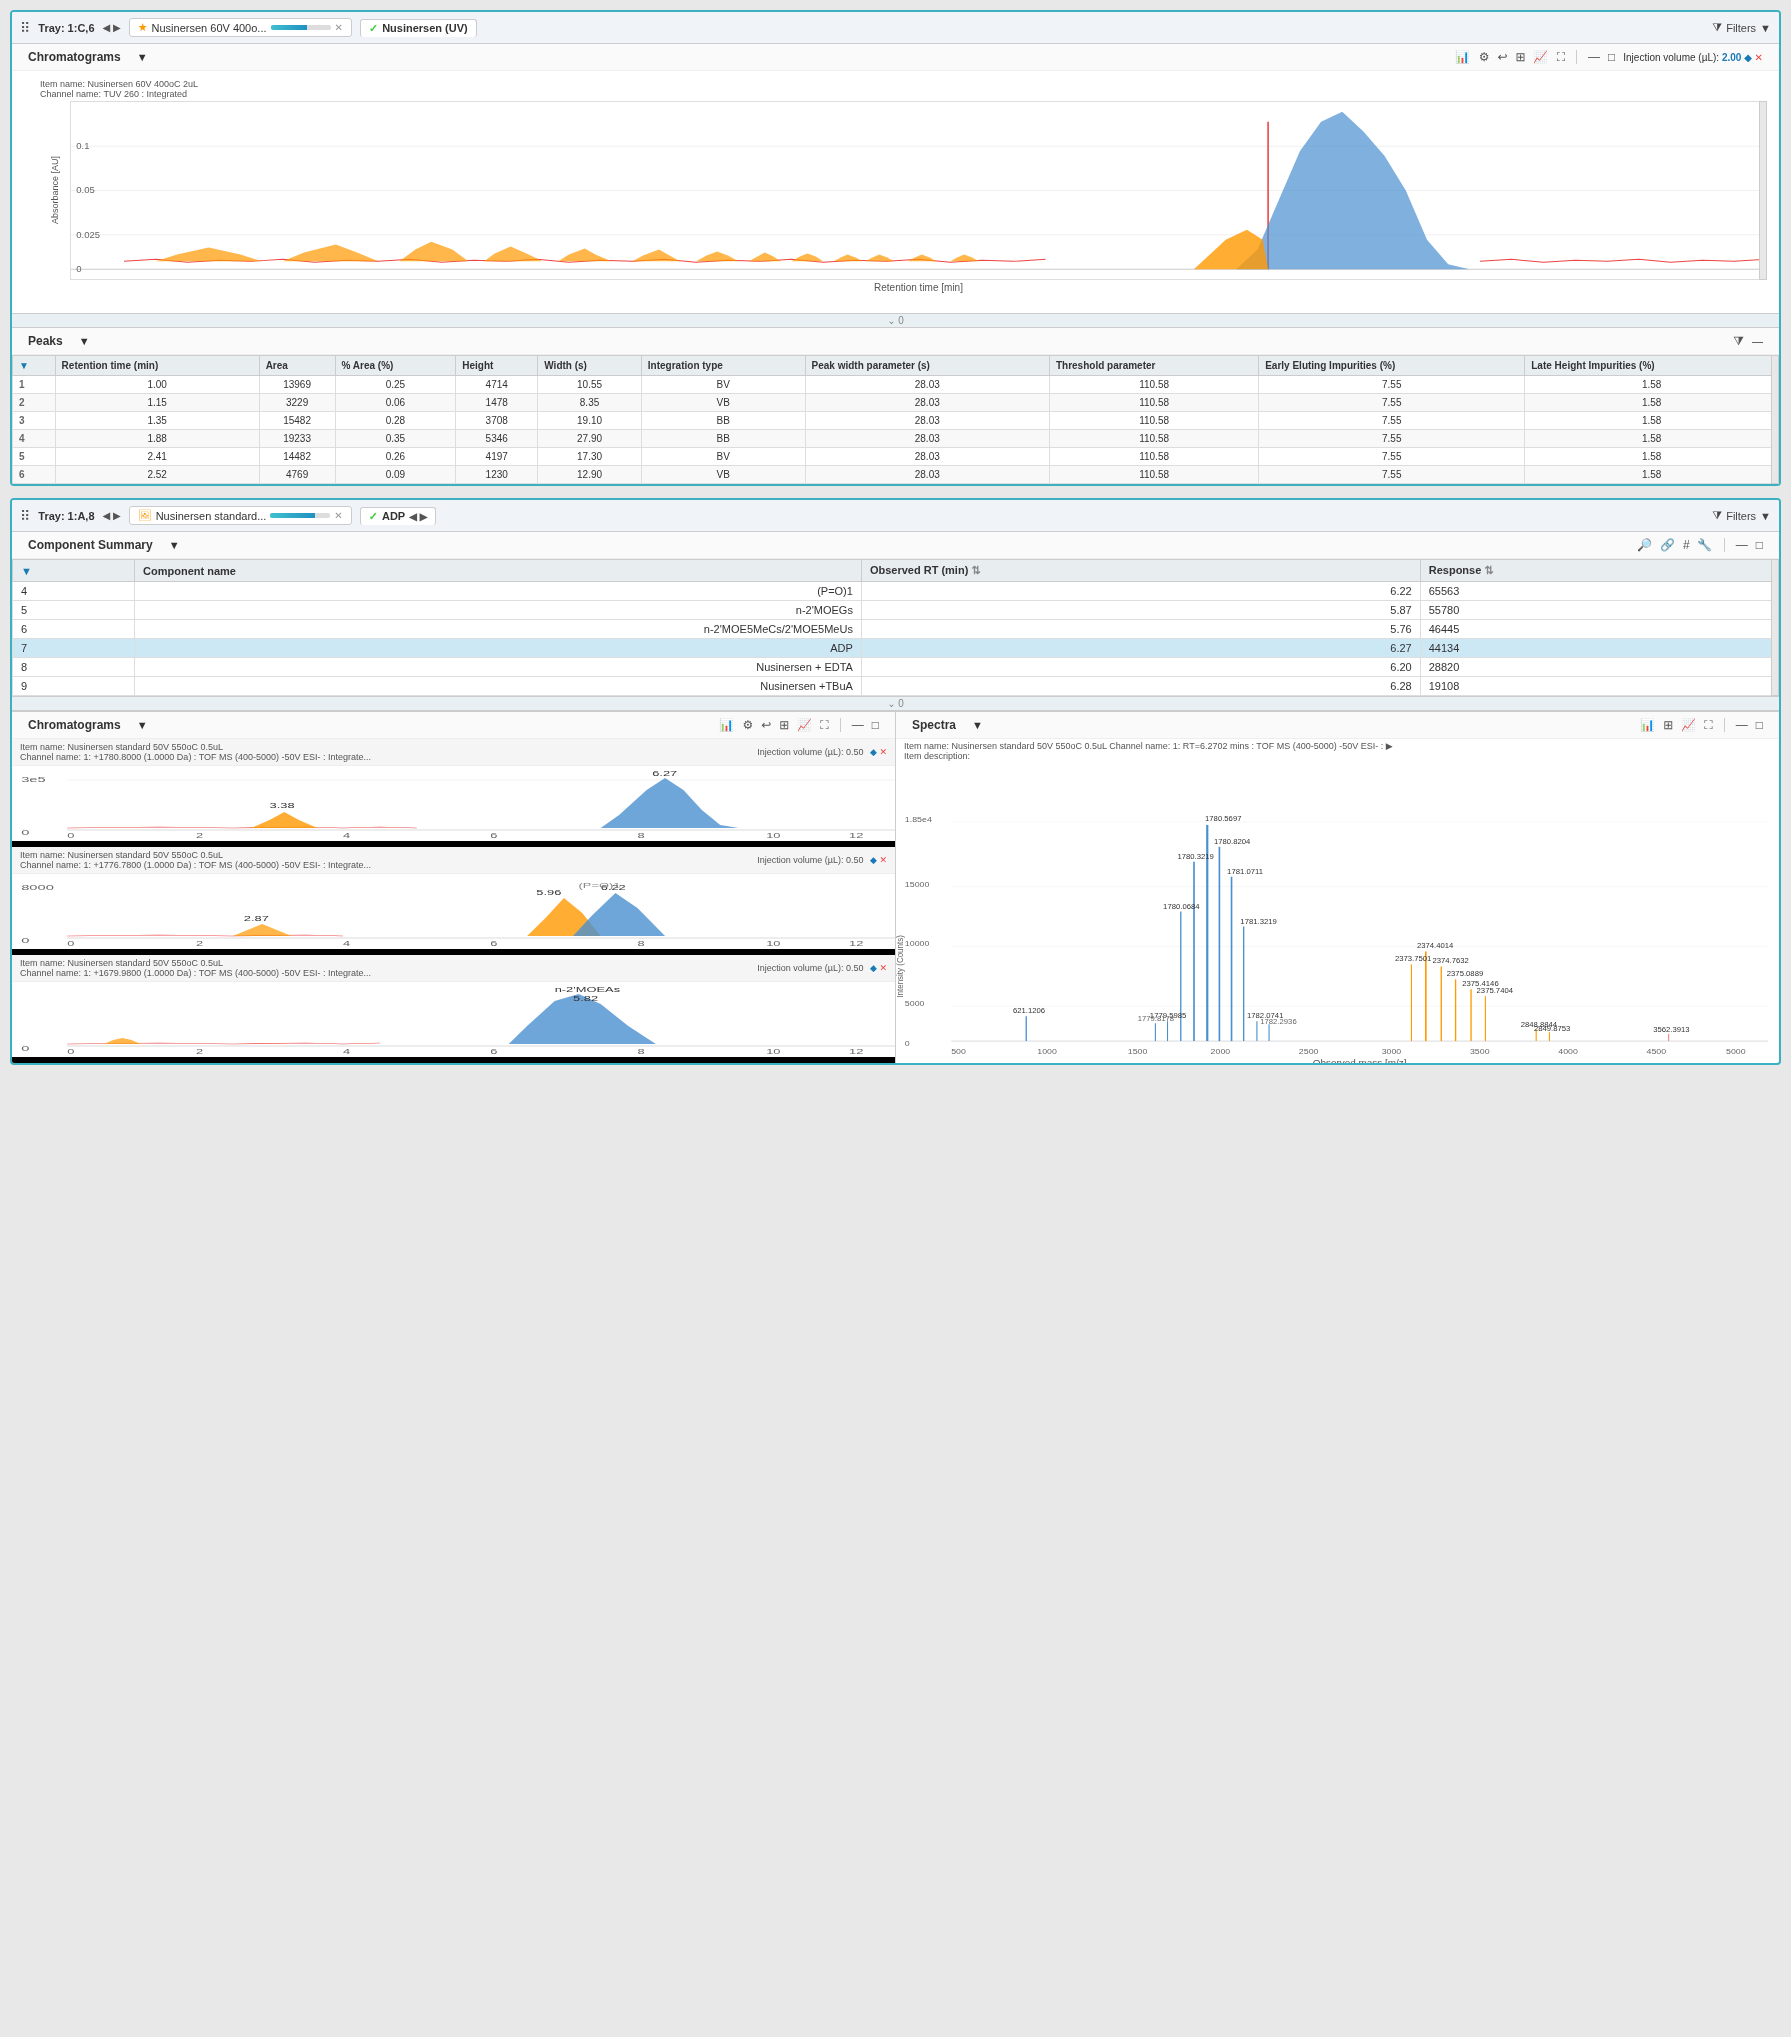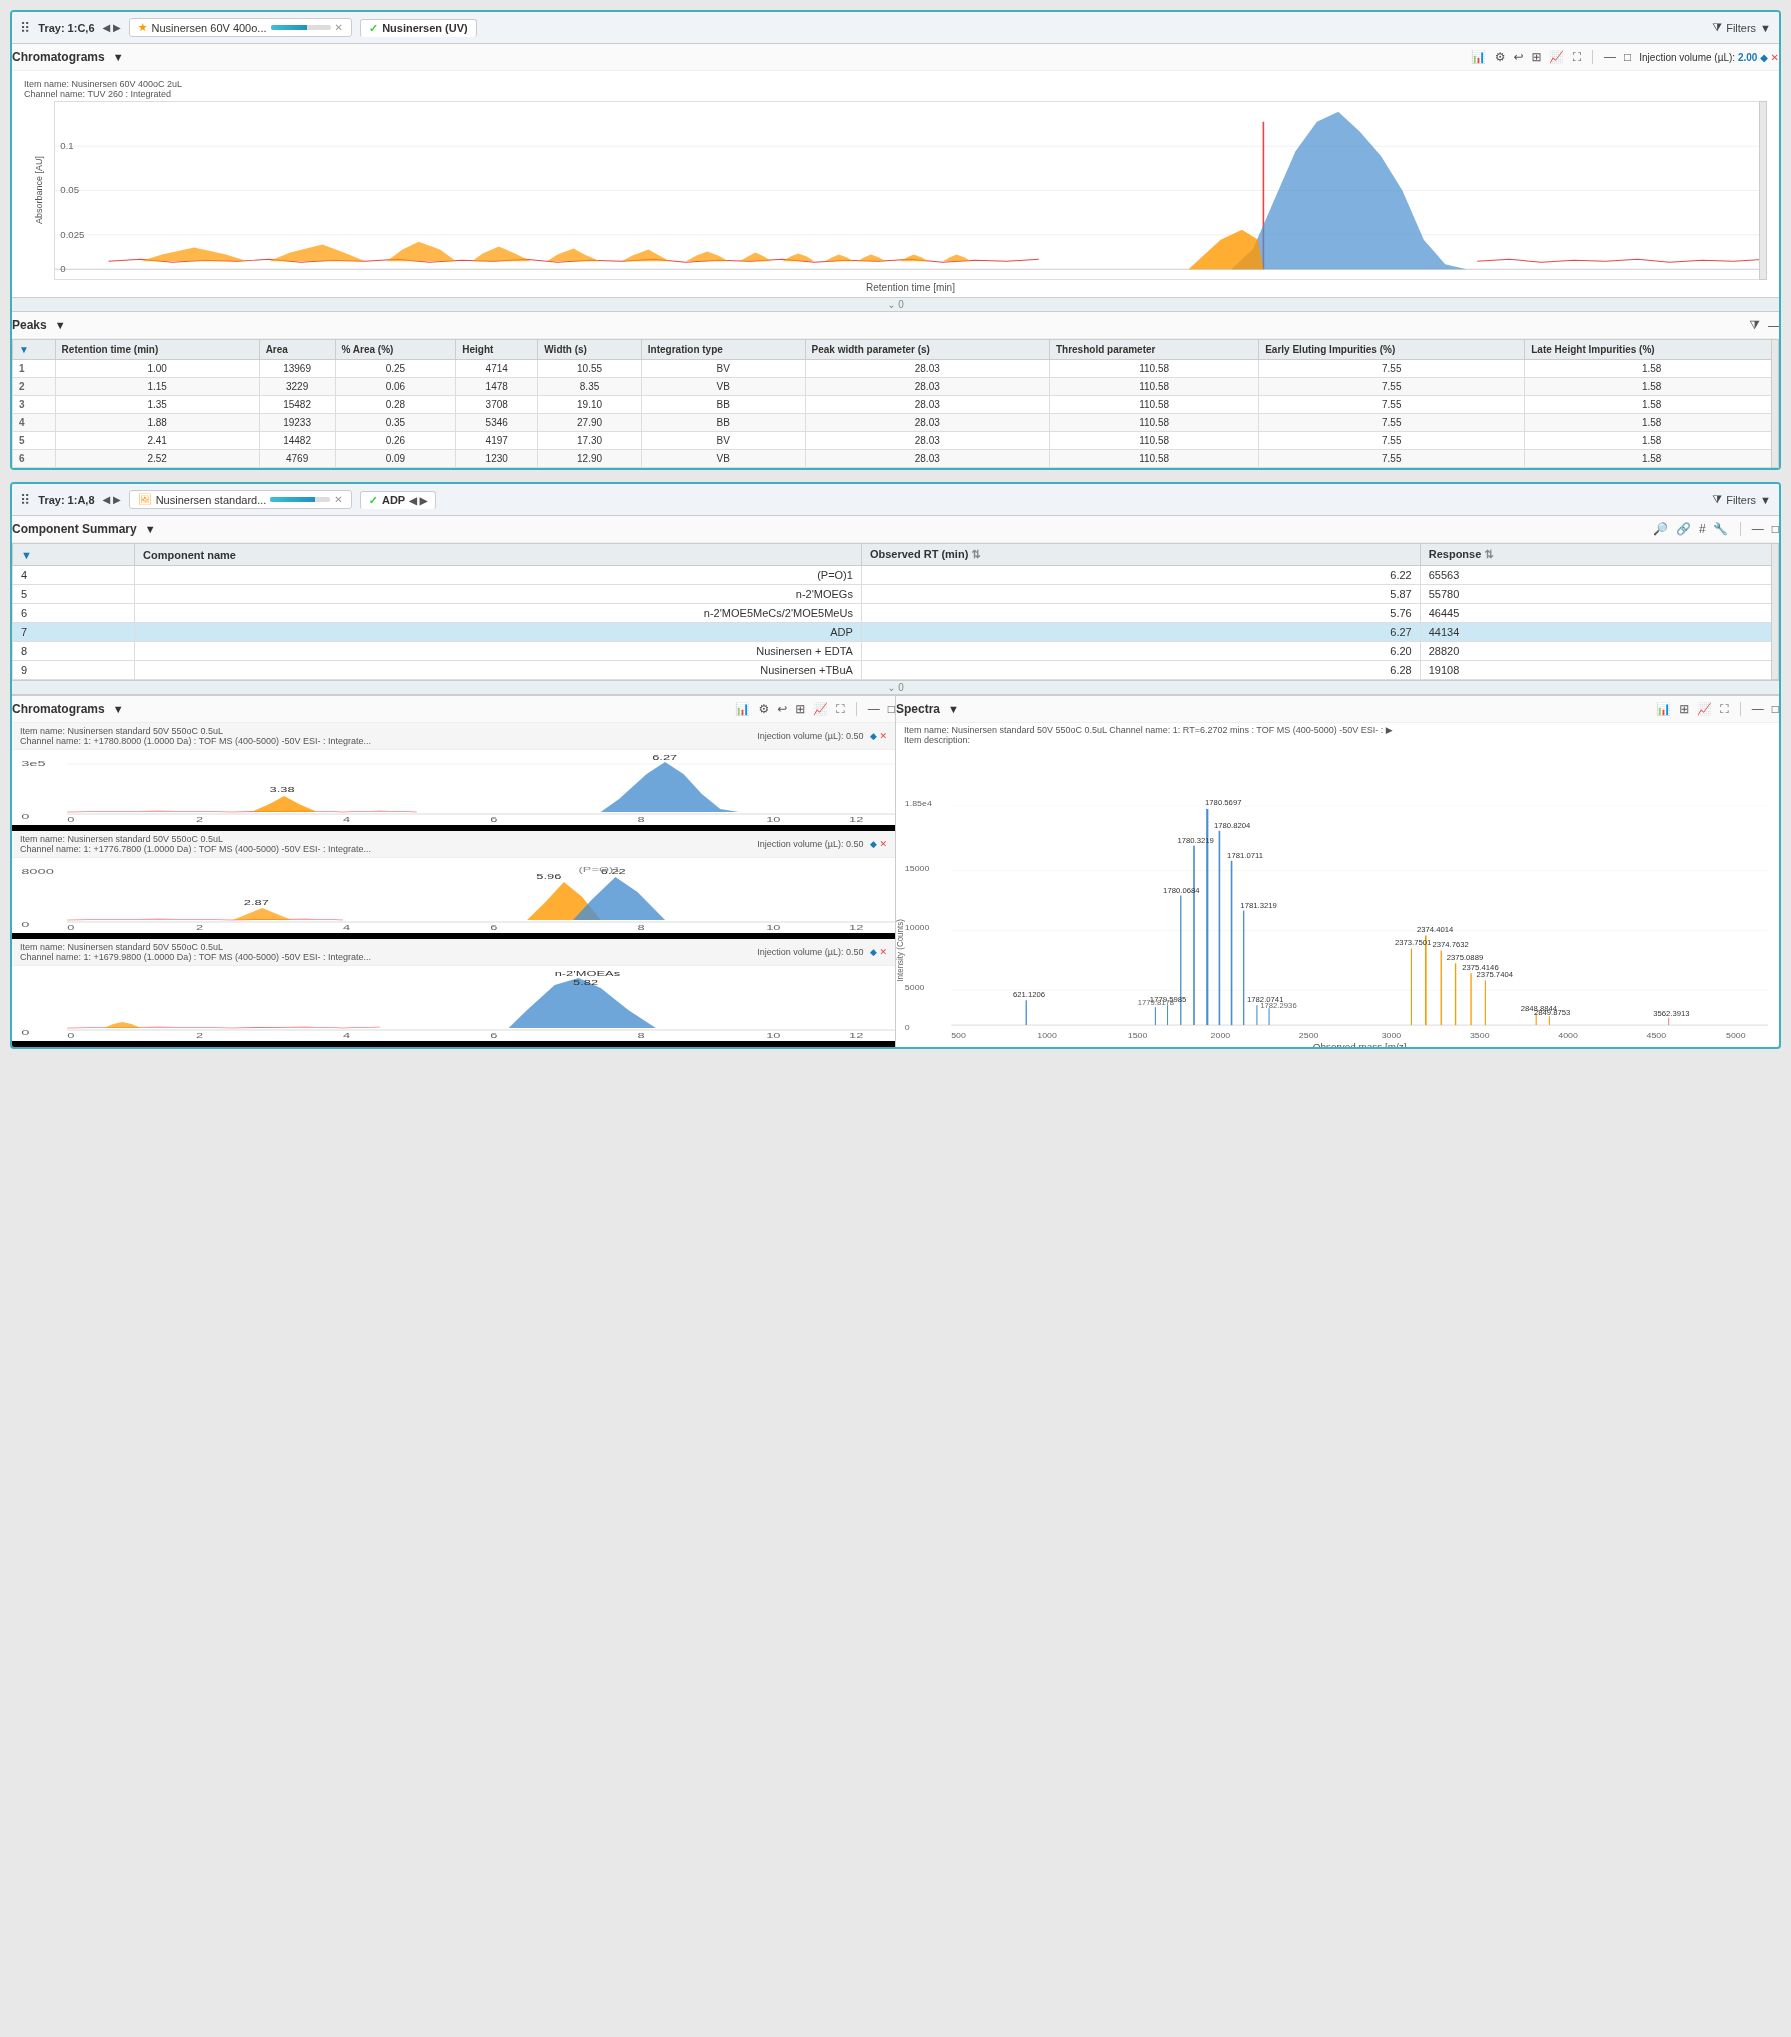--- a/index.html
+++ b/index.html
@@ -75,43 +75,44 @@
       gap: 4px;
       cursor: pointer;
       color: #444;
       font-size: 11px;
     }
 
     
     .section-header {
       display: flex;
       align-items: center;
-      padding: 6px 0;
+      padding: 6px 16px;
       border-bottom: 1px solid #eee;
       background: #fafafa;
-      gap: 8px;
+      gap: 16px;
     }
 
     .section-title {
       font-weight: bold;
       font-size: 12px;
     }
 
     .section-tools {
       margin-left: auto;
       display: flex;
       align-items: center;
       gap: 8px;
       font-size: 11px;
     }
 
     .chart-area {
       position: relative;
-      padding: 8px 12px 4px;
+      padding: 8px 12px 20px;
       background: #fff;
+      margin-left: 16px;
     }
 
     .chart-labels {
       font-size: 9px;
       color: #555;
       margin-bottom: 2px;
     }
 
     .x-axis-label {
       text-align: center;

